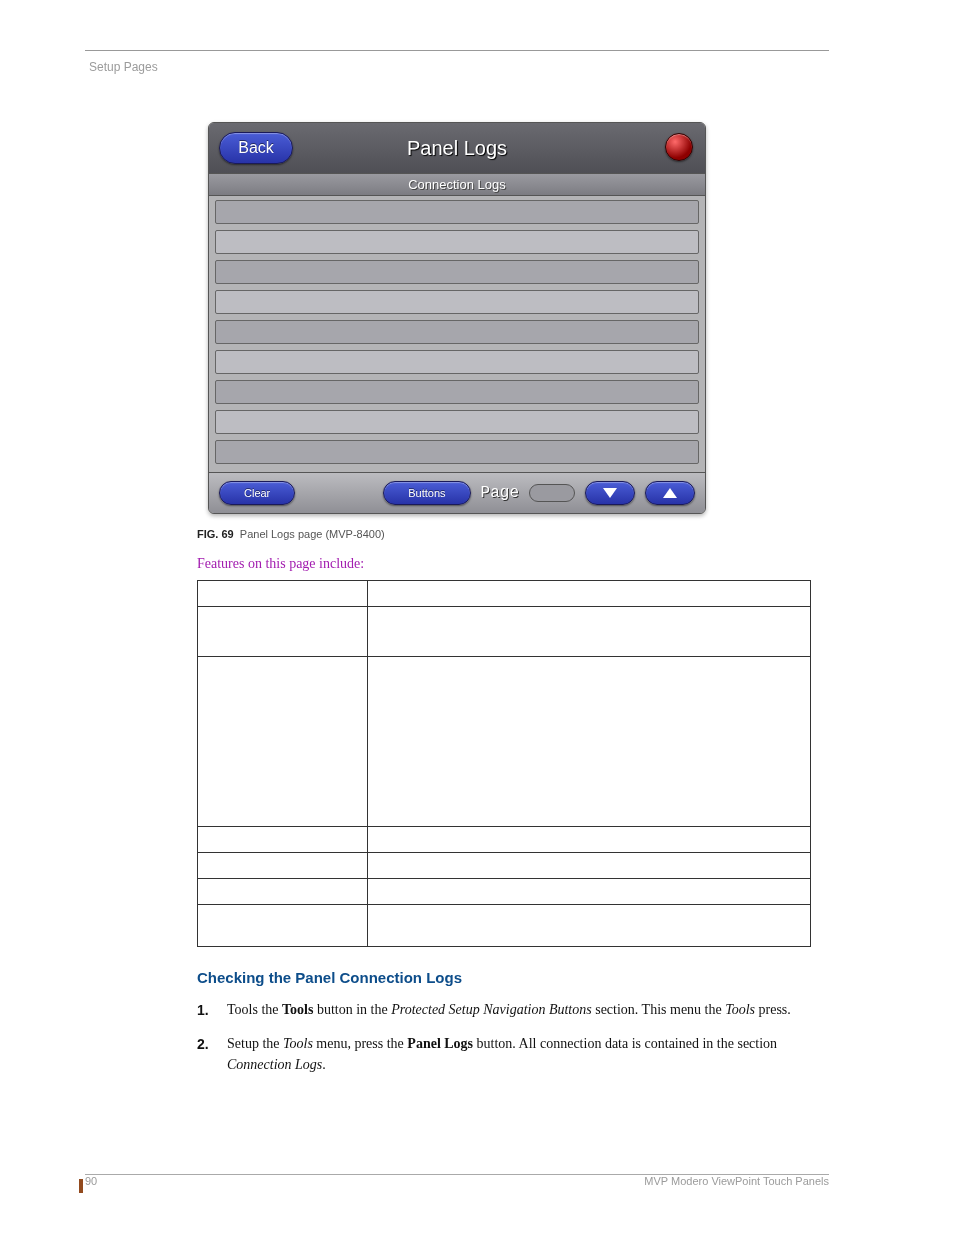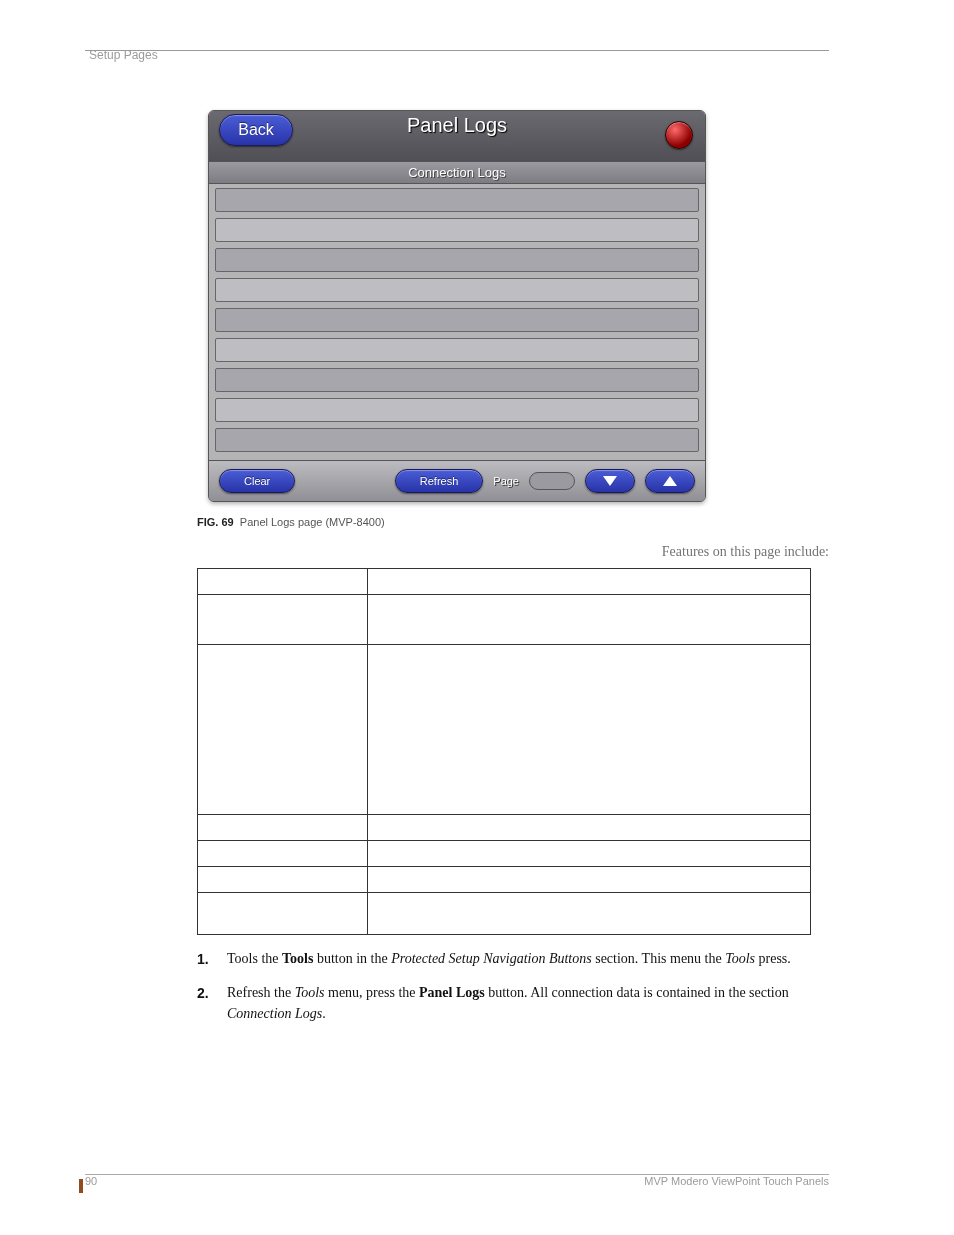--- a/index.html
+++ b/index.html
@@ -21,41 +21,41 @@
     border-top: 1px solid #999;
     position: absolute;
     left: 85px;
     right: 125px;
     top: 50px;
   }
   .section-header {
     color: #9b9b9b;
     font-size: 12px;
     font-family: Arial, sans-serif;
-    margin-top: 0;
+    margin-top: 12px;
     margin-left: 4px;
   }
 
   
   .panel {
     width: 498px;
     margin: 48px auto 0 auto;
     background: #b4b4b6;
     border: 1px solid #555;
     border-radius: 6px;
     overflow: hidden;
     box-shadow: 0 2px 4px rgba(0,0,0,0.3);
   }
   .panel-titlebar {
     background: linear-gradient(#6a6a70, #4f4f55);
     height: 50px;
     display: flex;
-    align-items: flex-start;
+    align-items: center;
     position: relative;
-    padding: 3px 10px;
+    padding: 12px 10px;
   }
   .btn-pill {
     background: linear-gradient(#4a5dd6, #2833a8);
     border: 1px solid #1a1a5a;
     border-radius: 999px;
     color: #fff;
     font-family: Arial, sans-serif;
     display: inline-flex;
     align-items: center;
     justify-content: center;
@@ -118,22 +118,22 @@
     align-items: center;
     gap: 10px;
   }
   .footer-btn {
     height: 24px;
     font-size: 11px;
     padding: 0 24px;
   }
   .page-label {
     color: #fff;
-    font-family: Liberation Sans, sans-serif;
-    font-size: 11px;
+    font-family: Liberation Mono, monospace;
+    font-size: 16px;
     text-shadow: 1px 1px 0 #333;
   }
   .page-readout {
     width: 46px;
     height: 18px;
     background: #9a9aa0;
     border: 1px solid #555;
     border-radius: 999px;
   }
   .spacer { flex: 1; }
@@ -152,23 +152,22 @@
   .fig-caption {
     font-family: Arial, sans-serif;
     font-size: 11px;
     color: #555;
     margin: 14px 0 0 112px;
   }
   .fig-caption b { color: #222; font-size: 11px; }
 
   .body-text {
     font-size: 14px;
-    color: #737373;
-    margin: 16px 0 8px 56px;
-    text-align: right;
+    color: #a21caf;
+    margin: 16px 0 8px 112px;
   }
 
   
   .feature-table {
     margin: 6px 0 0 112px;
     border: 1px solid #333;
     border-collapse: collapse;
     width: 614px;
   }
   .feature-table th {
@@ -265,21 +264,21 @@
       <div class="log-row"></div>
       <div class="log-row"></div>
       <div class="log-row"></div>
       <div class="log-row"></div>
       <div class="log-row"></div>
       <div class="log-row"></div>
     </div>
     <div class="panel-footer">
       <div class="btn-pill footer-btn">Clear</div>
       <div class="spacer"></div>
-      <div class="btn-pill footer-btn">Refresh</div>
+      <div class="btn-pill footer-btn">Buttons</div>
       <div class="page-label">Page</div>
       <div class="page-readout"></div>
       <div class="btn-pill footer-btn arrow-btn">
         <span class="tri-down"></span>
       </div>
       <div class="btn-pill footer-btn arrow-btn">
         <span class="tri-up"></span>
       </div>
     </div>
   </div>
@@ -316,32 +315,33 @@
           <td class="col1"></td>
           <td></td>
         </tr>
     <tr class="r7">
           <td class="col1"></td>
           <td></td>
         </tr>
   </tbody>
     </table>
 
+  <div class="subheading">Checking the Panel Connection Logs</div>
 
   <div class="num-list">
     <div class="num-item">
       <div class="num">1.</div>
       <div class="txt">
         <span>Tools the </span><b>Tools</b><span> button in the </span><i>Protected Setup Navigation Buttons</i><span> section. This menu the </span><i>Tools</i><span> press.</span>
       </div>
     </div>
     <div class="num-item">
       <div class="num">2.</div>
       <div class="txt">
-        <span>Refresh the </span><i>Tools</i><span> menu, press the </span><b>Panel Logs</b><span> button. All connection data is contained in the section </span><i>Connection Logs</i><span>.</span>
+        <span>Setup the </span><i>Tools</i><span> menu, press the </span><b>Panel Logs</b><span> button. All connection data is contained in the section </span><i>Connection Logs</i><span>.</span>
       </div>
     </div>
   </div>
 
 </div>
 
 <div class="footer">
   <div class="accent"></div>
   <span>90</span>
   <span>MVP Modero ViewPoint Touch Panels</span>

